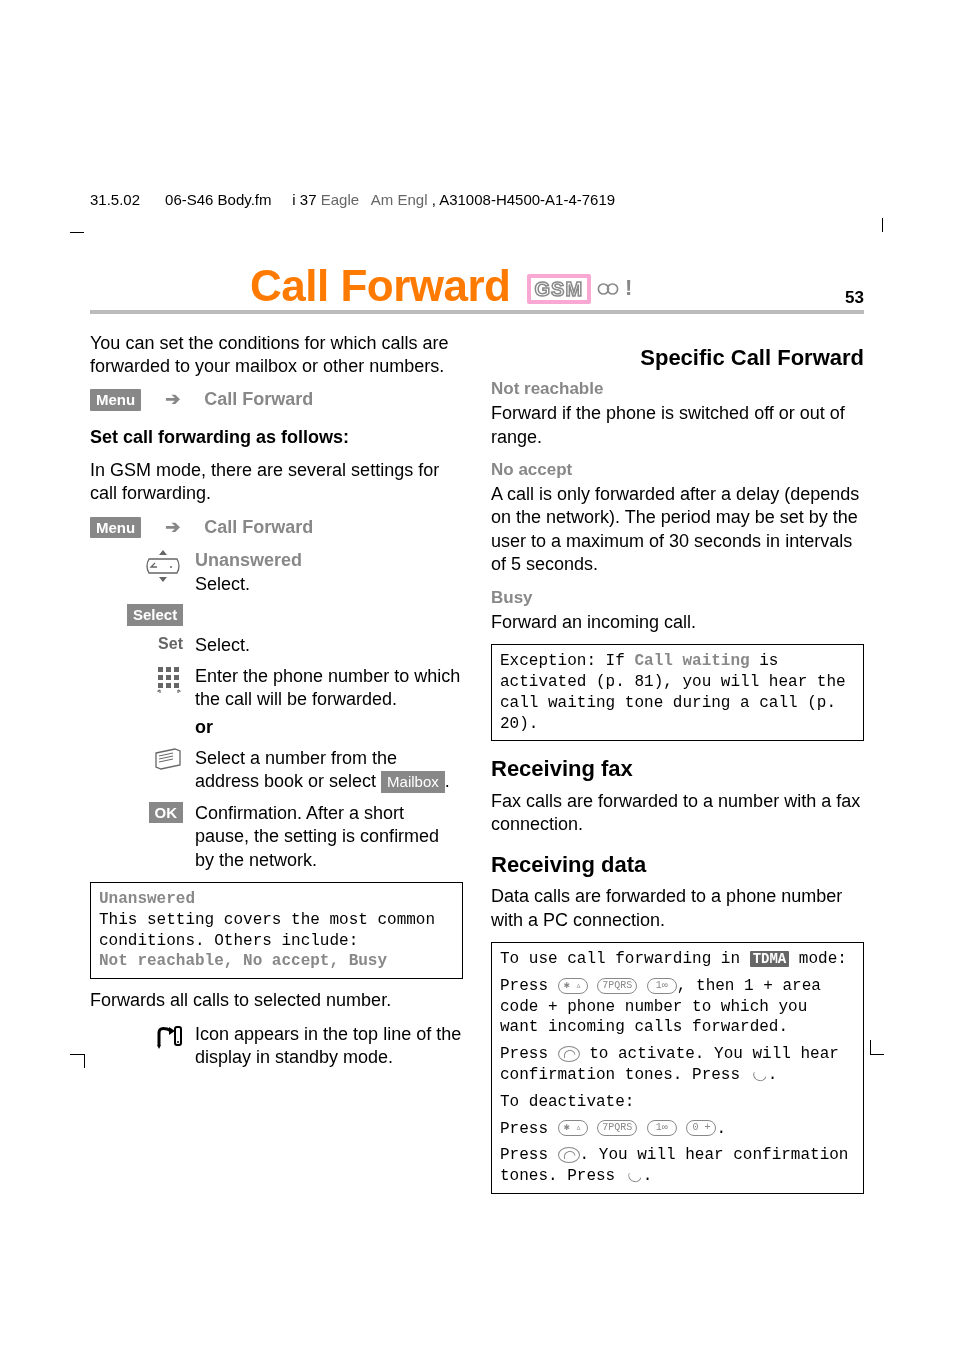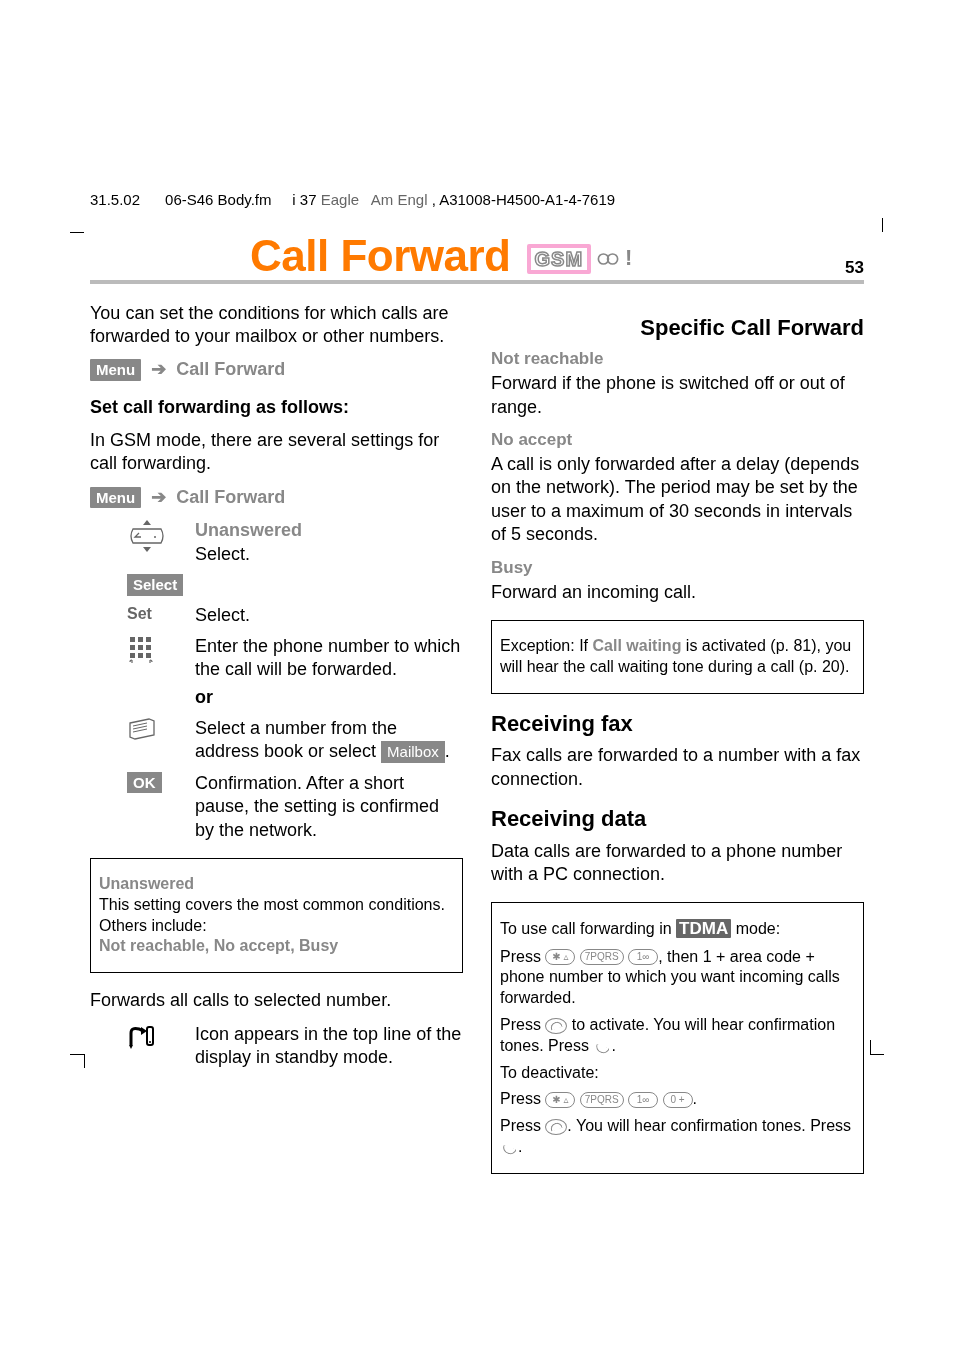--- a/index.html
+++ b/index.html
@@ -21,21 +21,21 @@
   .crop-tick {
     position: absolute;
     width: 14px;
     height: 1px;
     background: #000;
   }
   .crop-tick.v { width: 1px; height: 14px; }
   .header-line {
     font-size: 15px;
     color: #666;
-    margin-bottom: 24px;
+    margin-bottom: 54px;
     white-space: nowrap;
   }
   .header-line .black { color: #000; }
   .title-row {
     display: flex;
     align-items: flex-end;
     border-bottom: 4px solid #bbb;
     padding-bottom: 0;
     margin-bottom: 18px;
   }
@@ -112,21 +112,21 @@
   .bold-black { font-weight: bold; }
   .row {
     display: flex;
     align-items: flex-start;
     gap: 12px;
     margin: 8px 0;
   }
   .row .ic {
     flex: 0 0 56px;
     display: flex;
-    justify-content: flex-start;
+    justify-content: flex-end;
     align-items: flex-start;
     padding-left: 37px;
   }
   .row .txt { flex: 1 1 auto; }
   .chip {
     background: #888;
     color: #fff;
     font-weight: bold;
     font-size: 15px;
     padding: 1px 6px;
@@ -140,24 +140,25 @@
     padding: 1px 6px;
     display: inline-block;
   }
   .set-label {
     font-weight: bold;
     color: #666;
     font-size: 16px;
   }
   .box {
     border: 1px solid #000;
-    padding: 15px 8px;
+    padding: 6px 8px;
     font-size: 16px;
-    margin: 16px 0;
+    margin: 10px 0;
     line-height: 1.3;
+    font-family: Liberation Mono, monospace;
   }
   .box p { margin: 0 0 6px 0; }
   .box p:last-child { margin-bottom: 0; }
   h3.section {
     font-size: 22px;
     font-weight: bold;
     margin: 14px 0 6px 0;
     color: #000;
   }
   .sub {
@@ -168,21 +169,21 @@
   }
   .grey-box {
     font-size: 16px;
   }
   .grey-box .cond {
     color: #888;
     font-weight: bold;
   }
   .tdma {
     background: #666; color: #fff;
-    font-weight: bold; font-size: 17px;
+    font-weight: bold; font-size: 14px;
     padding: 0 3px; border-radius: 1px;
   }
   .key-oval {
     display: inline-block;
     border: 1px solid #888;
     border-radius: 10px;
     font-size: 10px;
     color: #888;
     padding: 0 4px;
     line-height: 14px;
@@ -222,21 +223,21 @@
     width:12px; height:6px;
     border:1px solid #888;
     border-top:none;
     border-radius:0 0 10px 10px;
     transform: rotate(20deg);
   }
   .navkey-svg { width: 40px; height: 34px; }
   .keypad-svg { width: 28px; height: 30px; }
   .book-svg { width: 30px; height: 24px; }
   .divert-svg { width: 28px; height: 26px; }
-  .menu-row { display:flex; align-items:center; gap:6px; margin:10px 0; }
+  .menu-row { display:flex; align-items:center; gap:20px; margin:10px 0; }
 </style>
 </head>
 <body>
 
 <div class="page">
 
   <div class="crop-tick" style="left:70px;  top:232px;"></div>
   <div class="crop-tick v" style="left:882px; top:218px;"></div>
   <div class="crop-tick" style="left:70px;  top:1054px;"></div>
   <div class="crop-tick v" style="left:84px;  top:1054px;"></div>

